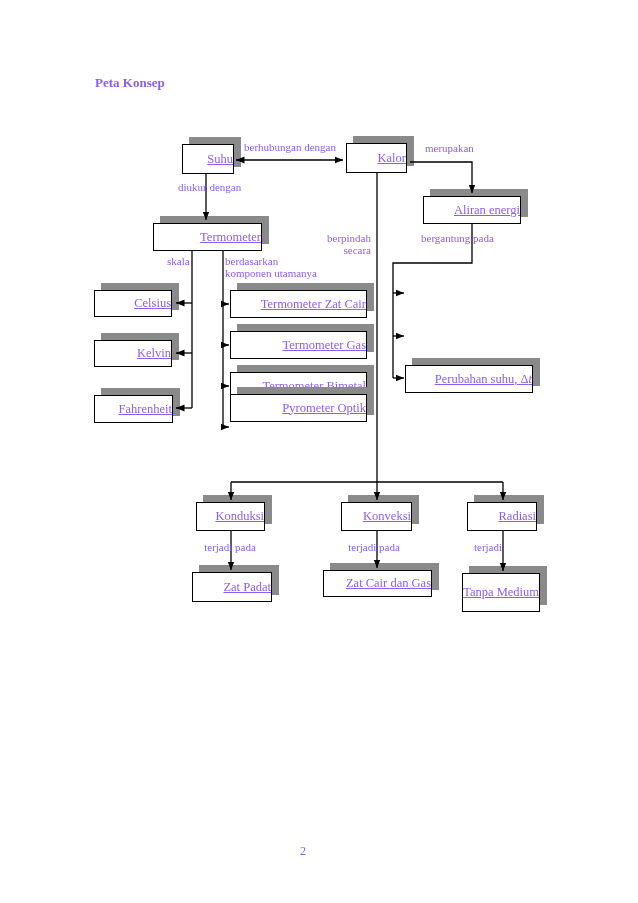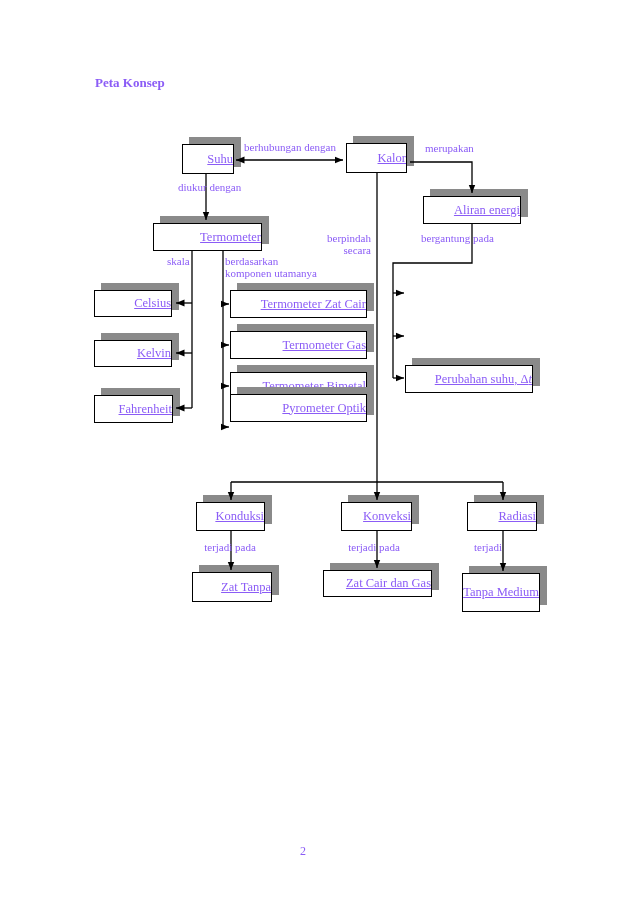--- a/index.html
+++ b/index.html
@@ -114,21 +114,21 @@
     <span>Konduksi</span>
   </div>
   <div class="node" style="left:341px;top:502px;width:71px;height:29px">
     <span>Konveksi</span>
   </div>
   <div class="node" style="left:467px;top:502px;width:70px;height:29px">
     <span>Radiasi</span>
   </div>
 
   <div class="node" style="left:192px;top:572px;width:80px;height:30px">
-    <span>Zat Tanpa</span>
+    <span>Zat Padat</span>
   </div>
   <div class="node" style="left:323px;top:570px;width:109px;height:27px">
     <span>Zat Cair dan Gas</span>
   </div>
   <div class="node" style="left:462px;top:573px;width:78px;height:39px">
     <span style="white-space:normal">Tanpa Medium</span>
   </div>
 
   <svg class="connectors" width="638" height="903" viewBox="0 0 638 903">
     <defs>

